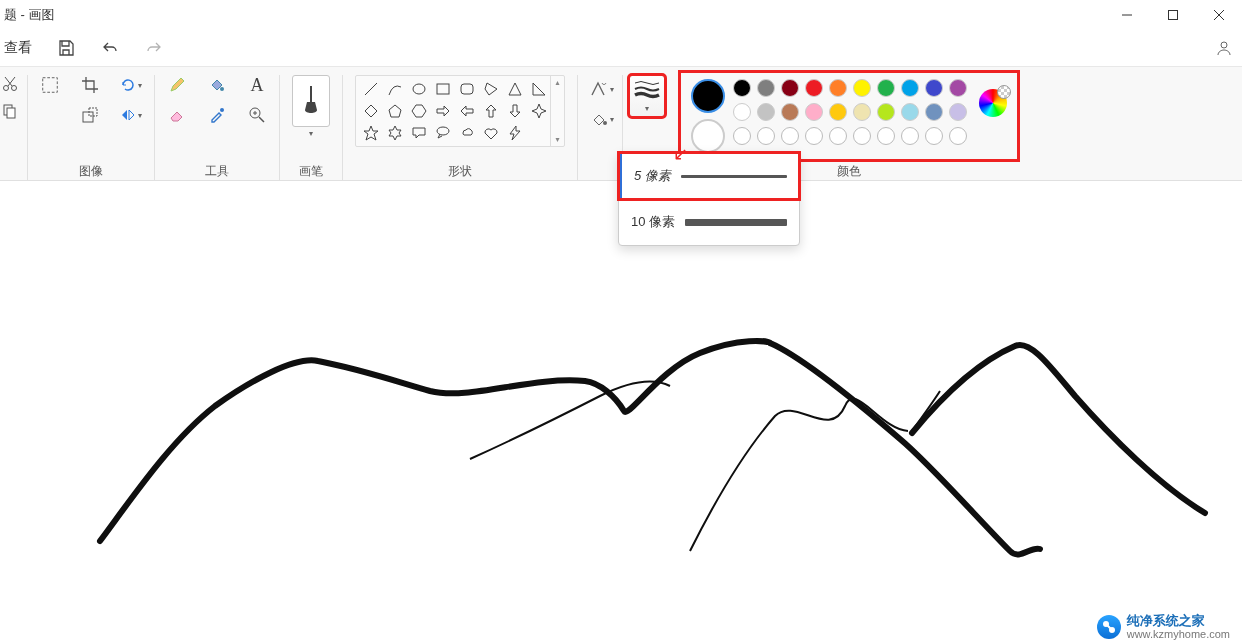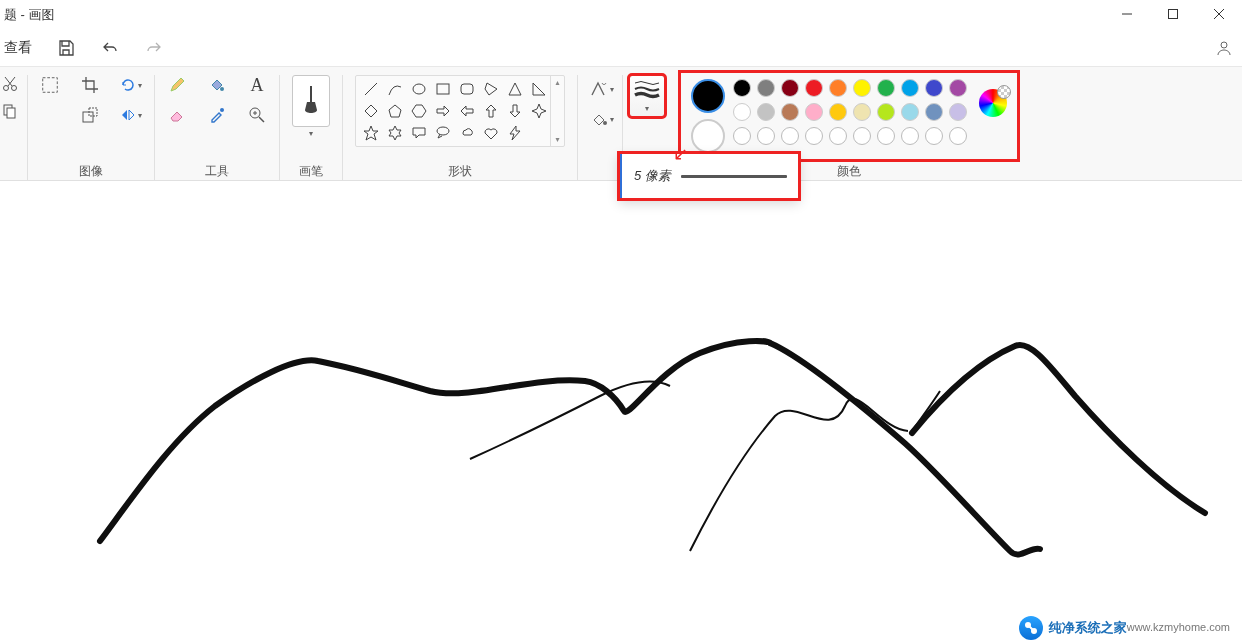--- a/index.html
+++ b/index.html
@@ -8,20 +8,21 @@
       font-size: 12px;
       background: #fff;
       width: 1242px;
       height: 644px;
       position: relative;
       overflow: hidden;
     }
     .titlebar {
       height: 30px;
       display: flex;
+      align-items: center;
       justify-content: space-between;
       padding: 0 0 0 4px;
     }
     .titlebar-left { display: flex; align-items: center; gap: 4px; color: #333; font-size: 13px; }
     .win-controls { display: flex; gap: 0; }
     .win-btn {
       width: 46px; height: 28px;
       display: flex; align-items: center; justify-content: center;
       color: #333;
     }
@@ -146,21 +147,21 @@
     .watermark {
       position:absolute; right:12px; bottom:4px;
       display:flex; align-items:center; gap:6px;
       font-size:11px; color:#777;
     }
     .wm-logo {
       width:24px;height:24px;border-radius:50%;
       background:linear-gradient(#29a3ff,#0b6fd6);
       display:flex;align-items:center;justify-content:center;color:#fff;
     }
-    .wm-text { display:flex; line-height:1.1;}
+    .wm-text { display:flex; flex-direction:column; line-height:1.1;}
     .wm-text .a{ color:#1c6fb8; font-weight:bold; font-size:13px;}
     .outline-dd { display:flex; flex-direction:column; gap:14px; padding-top:6px;}
   </style>
 </head>
 <body>
 
 <div class="titlebar">
   <div class="titlebar-left">
     <span>题 - 画图</span>
   </div>
@@ -556,20 +557,24 @@
   </svg>
 </div>
 
 <div class="stroke-dropdown">
   <div class="sd-arrow">↙</div>
   <div id="stroke-items">
       <div class="sd-item selected highlight-red" style="outline-offset: -1px;">
         <span>5 像素</span>
         <div class="sd-line" style="height: 3px;"></div>
       </div>
+      <div class="sd-item">
+        <span>10 像素</span>
+        <div class="sd-line" style="height: 7px;"></div>
+      </div>
     </div>
 </div>
 
 <div class="watermark">
   <div class="wm-logo">
     <svg width="14" height="14" viewBox="0 0 14 14">
         <circle cx="4" cy="4" r="3" fill="#fff"></circle>
         <circle cx="10" cy="10" r="3" fill="#fff"></circle>
         <line x1="4" y1="4" x2="10" y2="10" stroke="#fff" stroke-width="2"></line>
       </svg>

